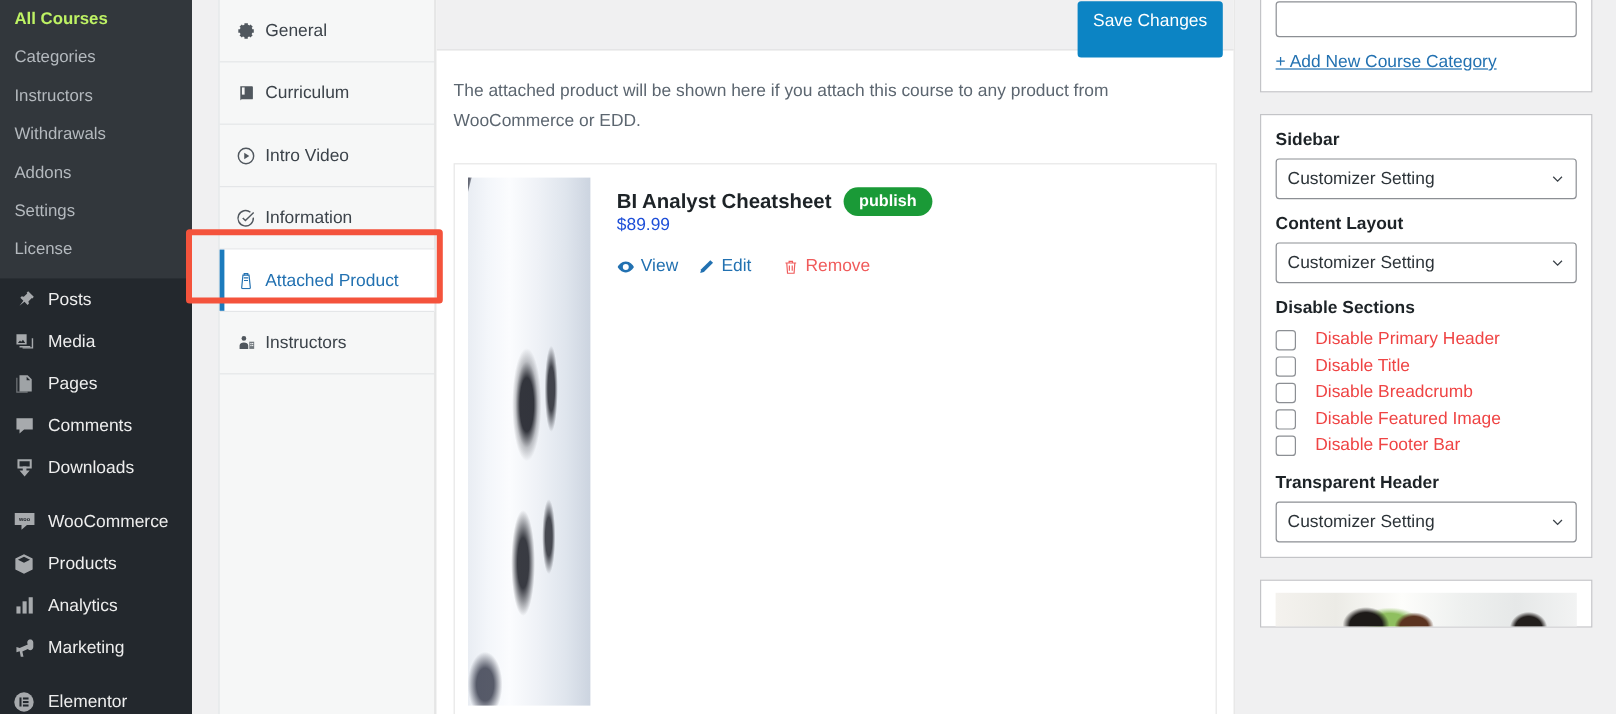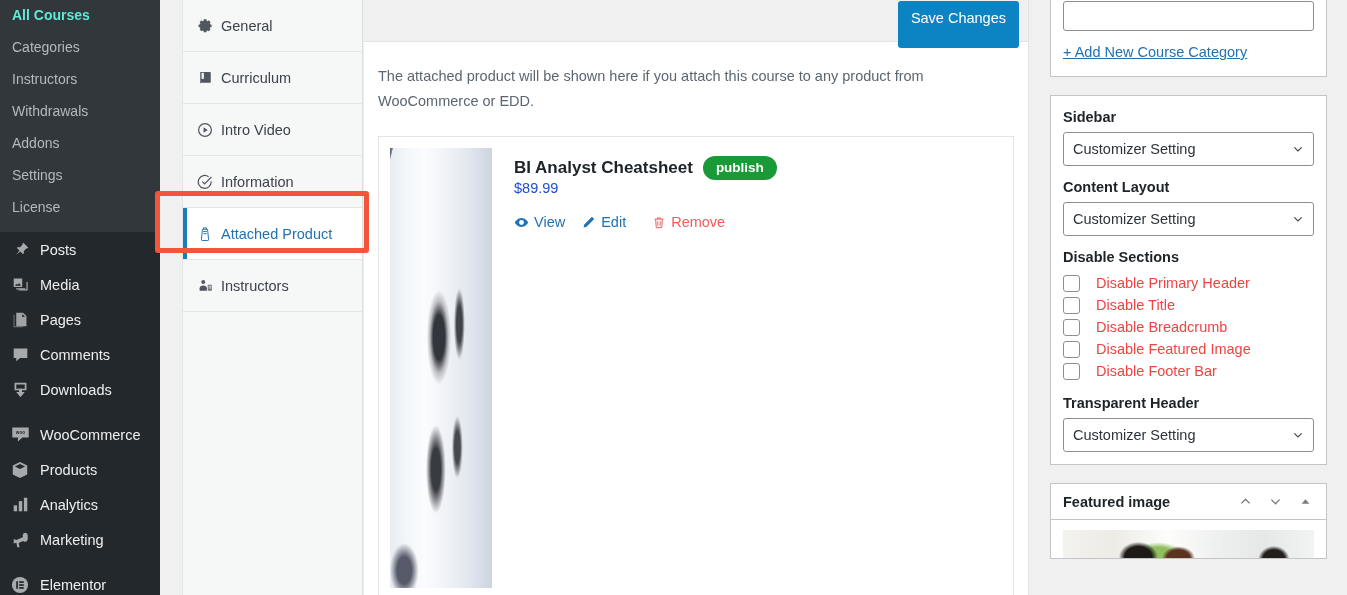--- a/index.html
+++ b/index.html
@@ -18,21 +18,21 @@
     background: #23282d;
     overflow: hidden;
   }
   .submenu-block { background: #32373c; padding: 0 0 8px 0; }
   .submenu-item {
     font-size: 14px; color: #b4b9be;
     padding: 7px 0 8px 12px;
     line-height: 17px; cursor: pointer;
     white-space: nowrap;
   }
-  .submenu-item.current { color: #5eead4; font-weight: bold; }
+  .submenu-item.current { color: #bef264; font-weight: bold; }
   .menu-item {
     display: flex; align-items: center;
     height: 35px; padding-left: 8px;
     color: #eee; font-size: 14.5px; cursor: pointer;
   }
   .menu-item .mi-ico {
     width: 24px; height: 20px; margin-right: 8px;
     display: flex; align-items: center; justify-content: center;
     color: #a7aaad; flex: none;
   }
@@ -543,37 +543,19 @@
           <span class="chev">
             <svg width="14" height="14" viewBox="0 0 20 20" fill="none" stroke="currentColor" stroke-width="1.6">
                 <path d="M4.8 7.6 10 12.8l5.2-5.2"></path>
               </svg>
           </span>
         </div>
       </div>
     </div>
 
     <div class="postbox">
-      <div class="pb-header">
-        <span class="pb-title">Featured image</span>
-        <span class="pb-ctl">
-          <svg width="15" height="15" viewBox="0 0 20 20" fill="none" stroke="currentColor" stroke-width="1.8">
-              <path d="M4.5 12.5 10 7l5.5 5.5"></path>
-            </svg>
-        </span>
-        <span class="pb-ctl">
-          <svg width="15" height="15" viewBox="0 0 20 20" fill="none" stroke="currentColor" stroke-width="1.8">
-              <path d="M4.5 7.5 10 13l5.5-5.5"></path>
-            </svg>
-        </span>
-        <span class="pb-ctl">
-          <svg width="13" height="13" viewBox="0 0 20 20" fill="currentColor">
-              <path d="M10 6.5 16 13.5H4L10 6.5z"></path>
-            </svg>
-        </span>
-      </div>
       <div class="pb-body" style="padding:10px 12px 0 12px;">
         <div class="featured-strip"></div>
       </div>
     </div>
 
   </aside>
 </div>
 
 </body></html>

